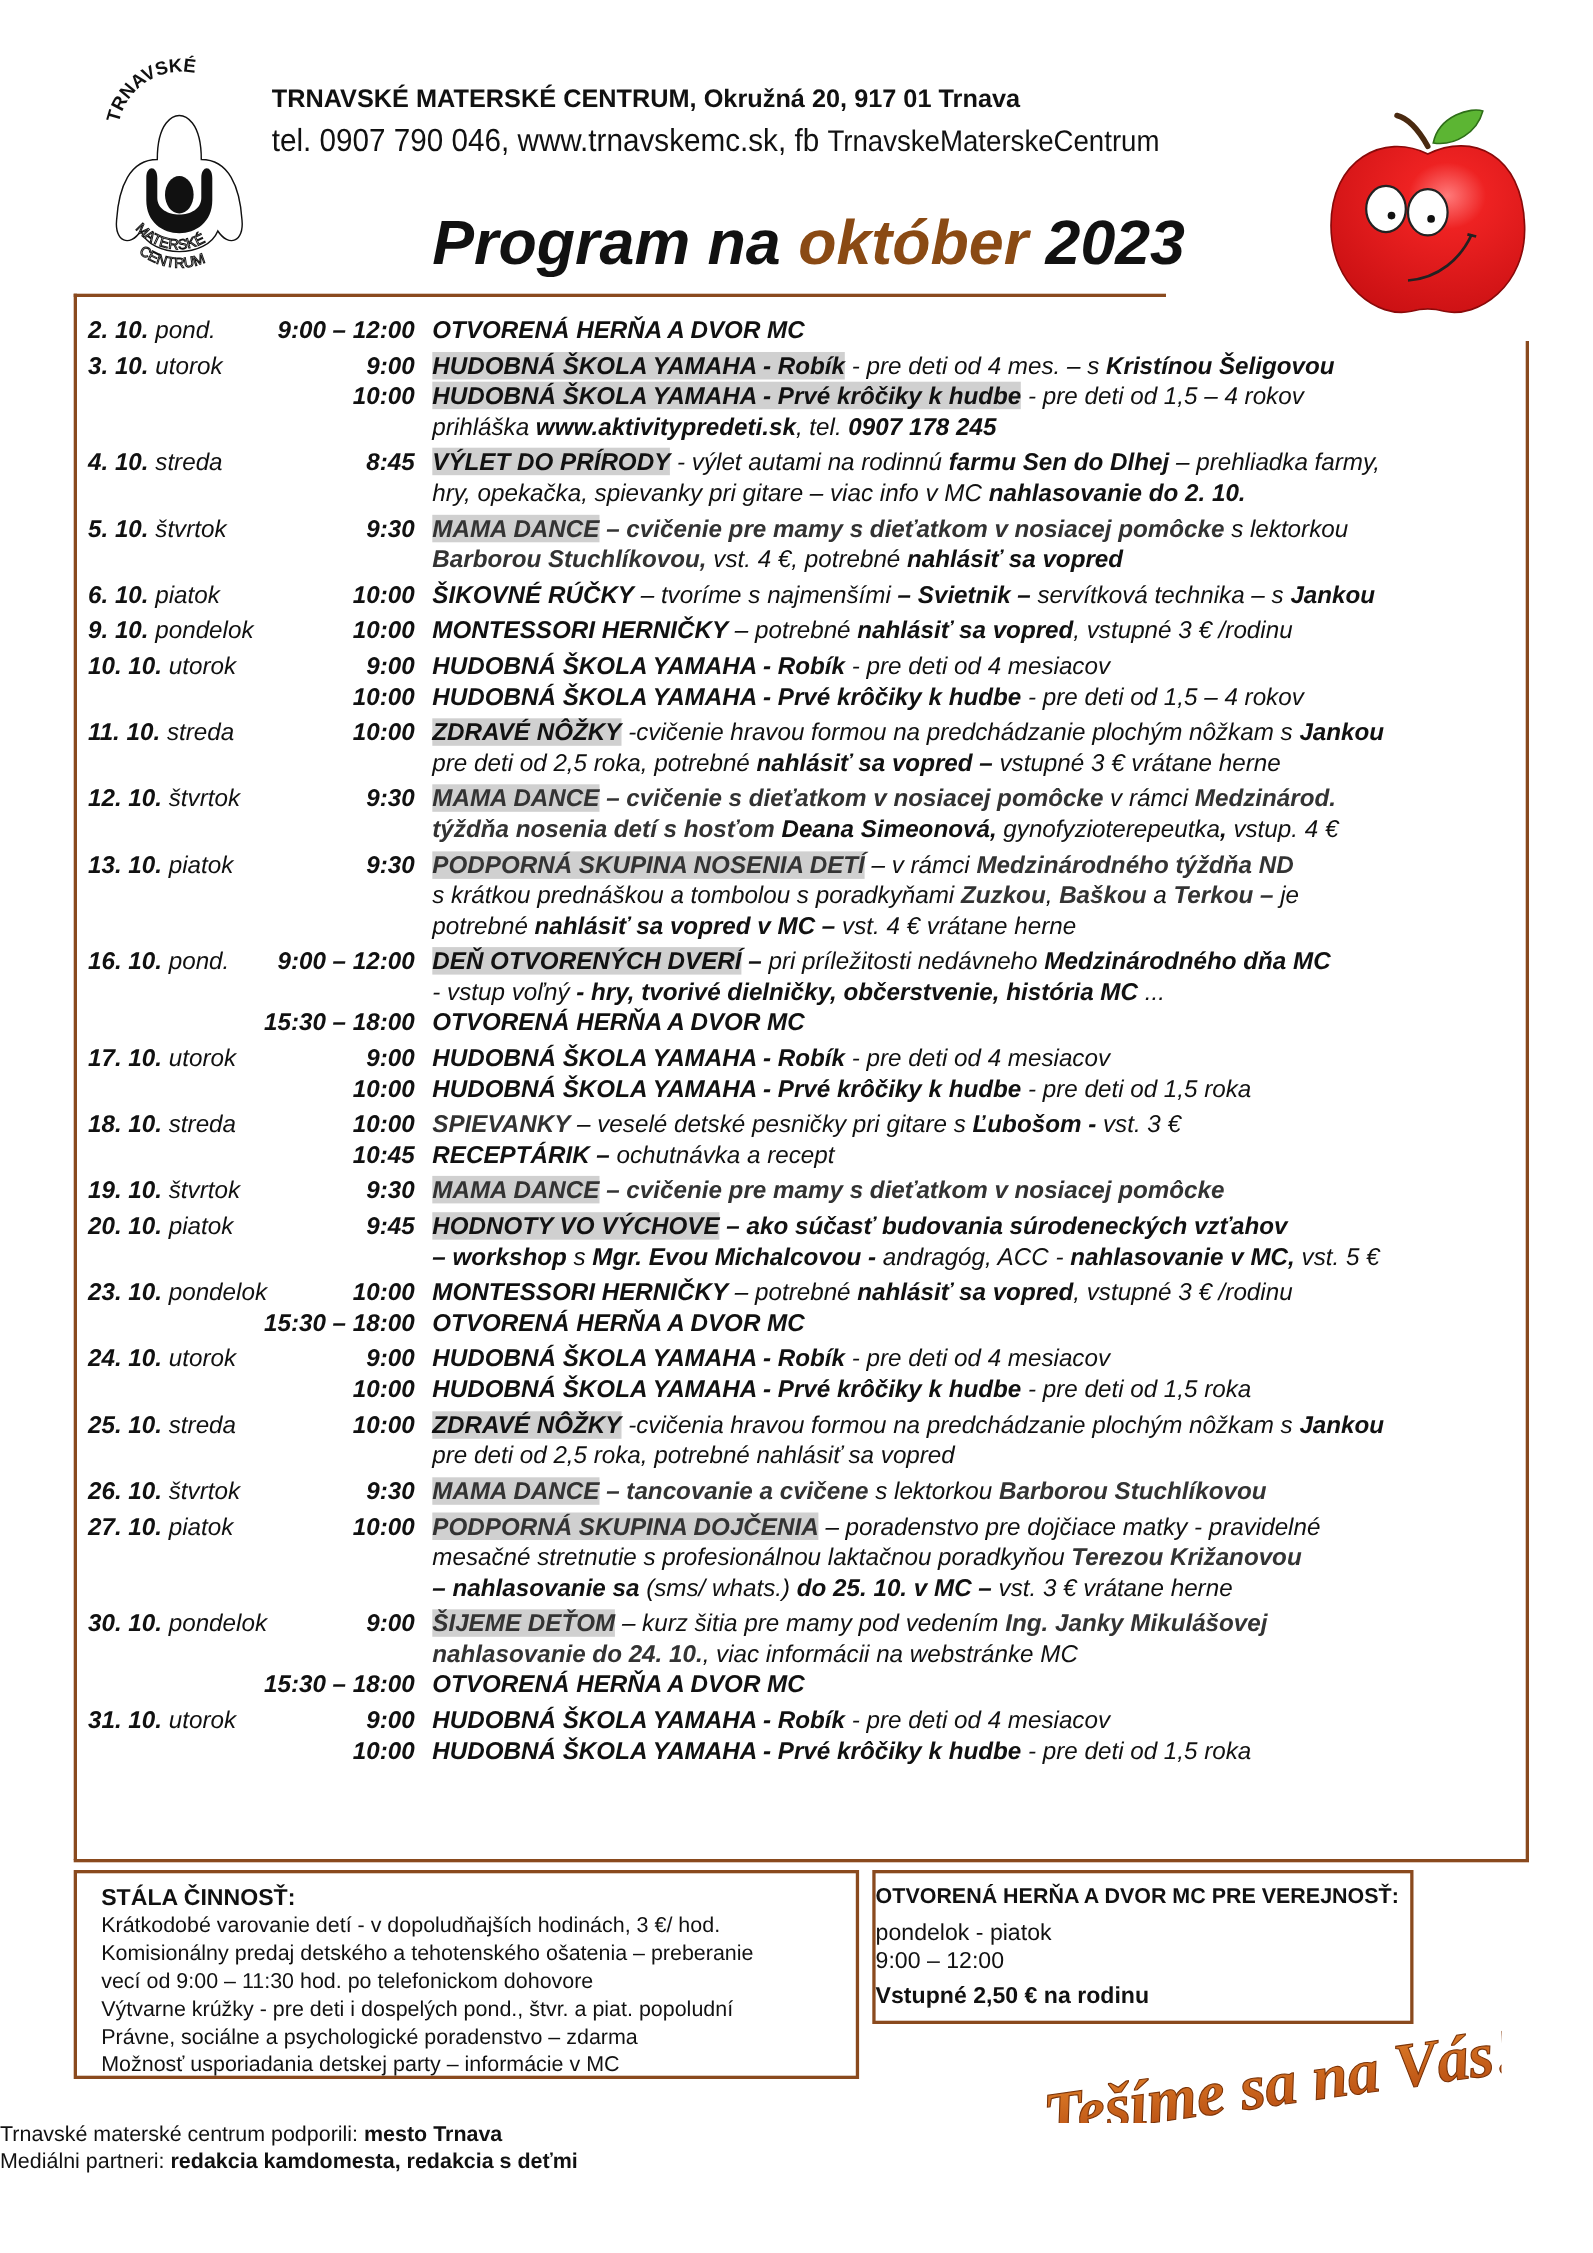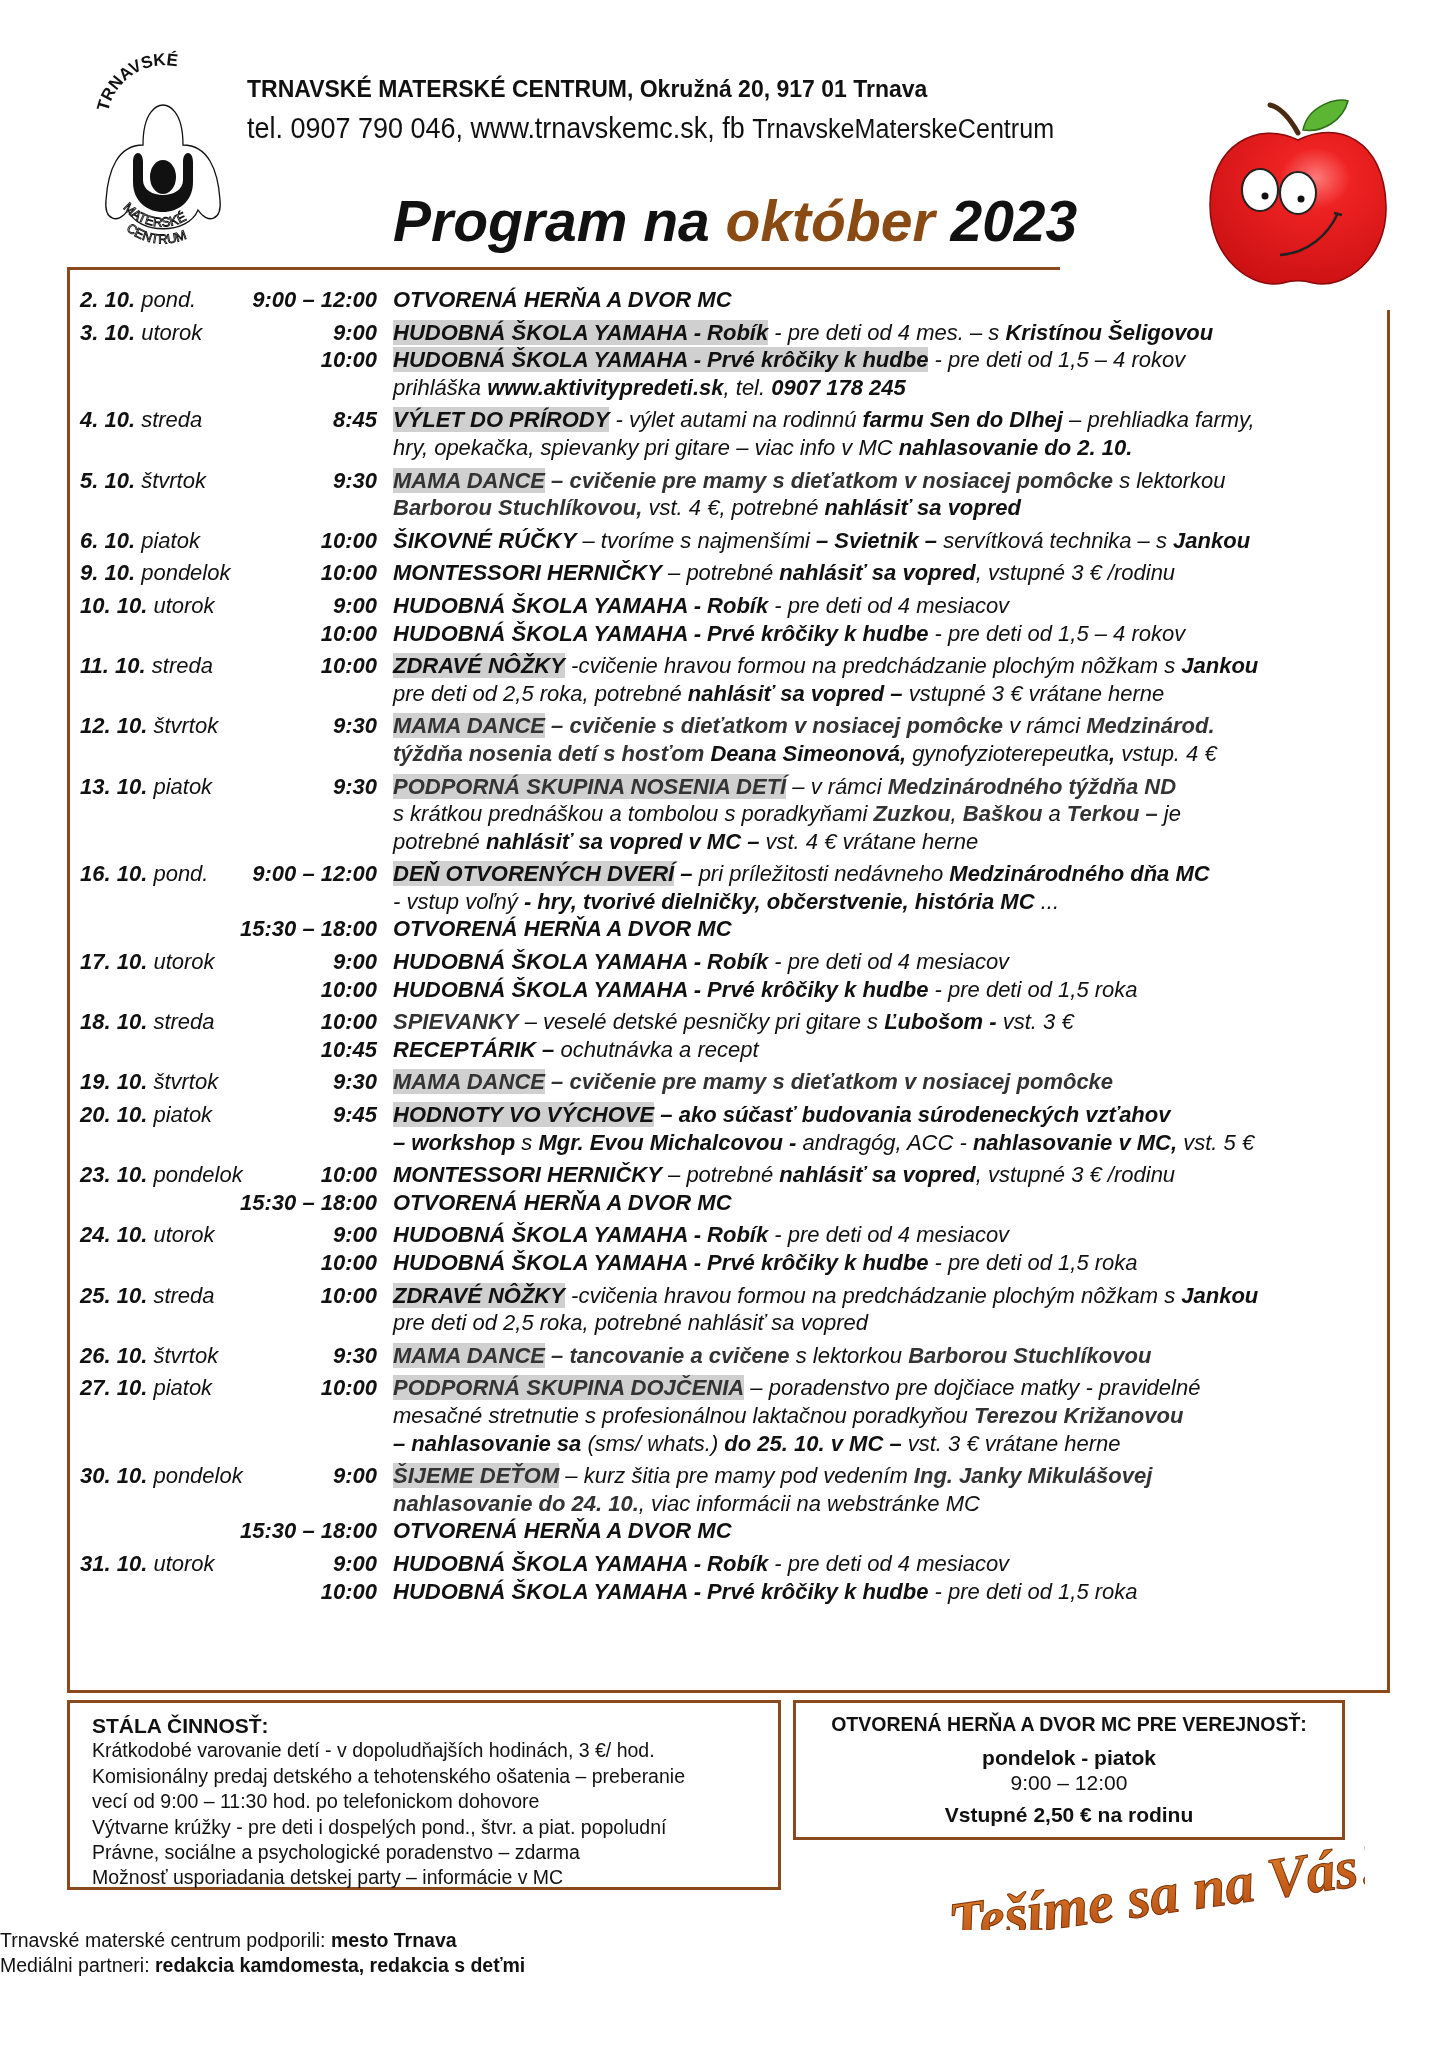--- a/index.html
+++ b/index.html
@@ -26,23 +26,23 @@
   .time-col { width:145px; flex:none; }
   .time { display:block; text-align:right; font-weight:bold; white-space:nowrap; }
   .desc { flex:1; padding-left:16px; }
   .line { display:block; white-space:nowrap; }
   .hl { background:#d0d0d0; }
   .b { font-weight:bold; }
   .gray { color:#333;text-align:center; }
   
   #box-left { left:67px; top:1700px; width:714px; height:190px; border:3px solid #8a4a1e; box-sizing:border-box; padding:10px 4px 0 22px; font-size:19.5px; line-height:25.4px; }
   #box-left .head { font-weight:bold; font-size:21px; }
-  #box-right { left:793px; top:1700px; width:552px; height:140px; border:3px solid #8a4a1e; box-sizing:border-box; text-align:center; font-size:19.5px; }
+  #box-right { left:793px; top:1700px; width:492px; height:140px; border:3px solid #8a4a1e; box-sizing:border-box; text-align:left; font-size:19.5px; }
   #box-right .h { font-weight:bold; margin-top:10px; }
-  #box-right .d { font-weight:bold; font-size:21px; margin-top:10px; }
+  #box-right .d { font-weight:normal; font-size:21px; margin-top:10px; }
   #box-right .t { font-size:21px; margin-top:1px; }
   #box-right .p { font-weight:bold; font-size:21px; margin-top:8px; }
   #see-you { left:935px; top:1820px; width:430px; height:110px; }
   #footer { left:0; top:1928px; width:1448px; text-align:left; font-size:19.5px; line-height:25px; }
 </style>
 </head>
 <body>
 
 <svg id="logo" class="abs" viewBox="0 0 150 200">
   <defs>

